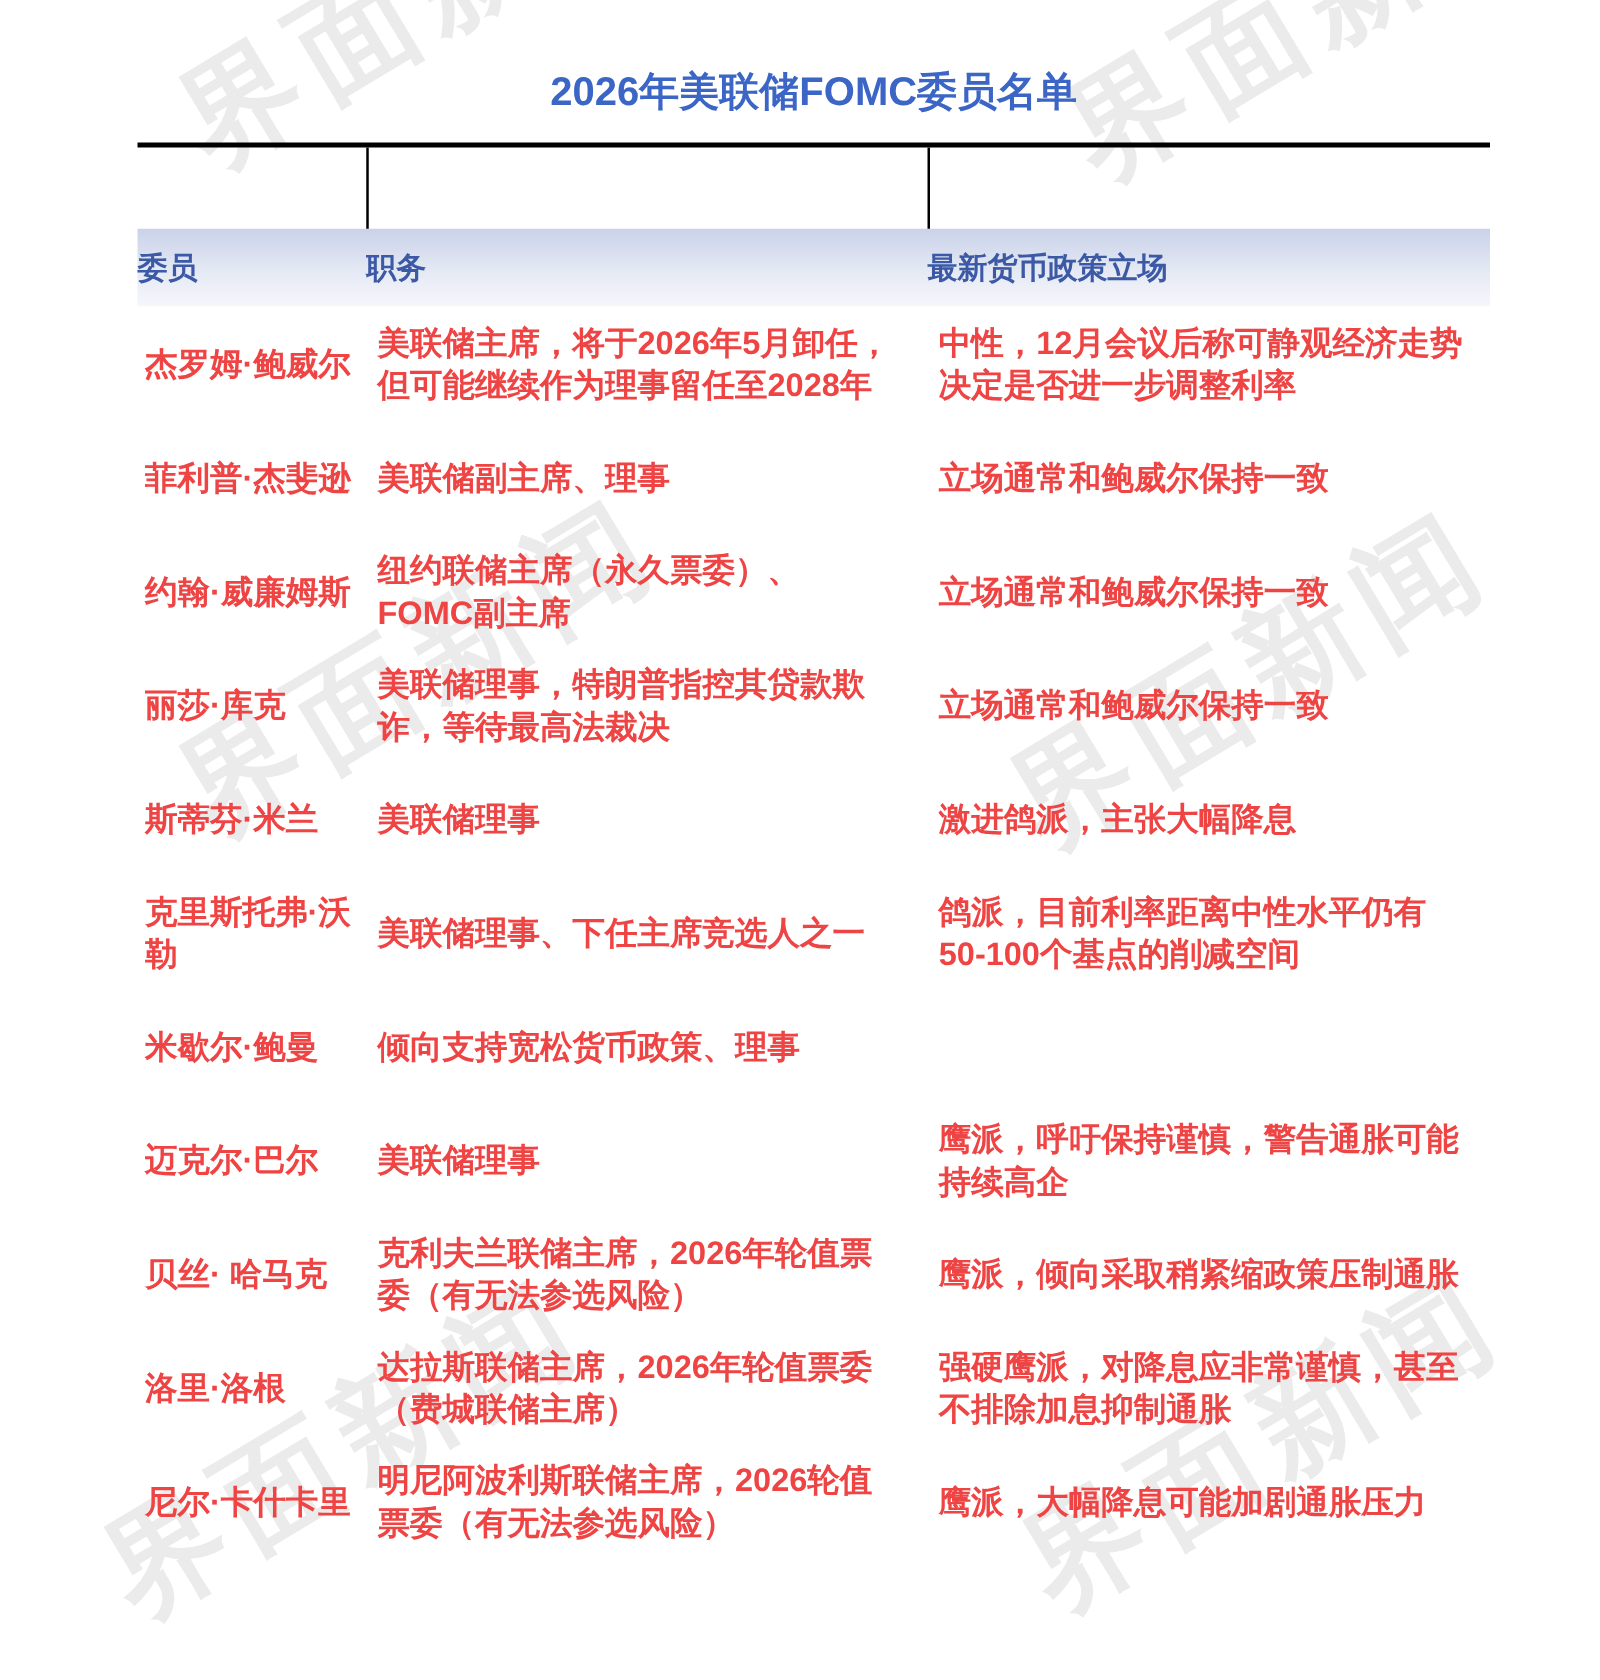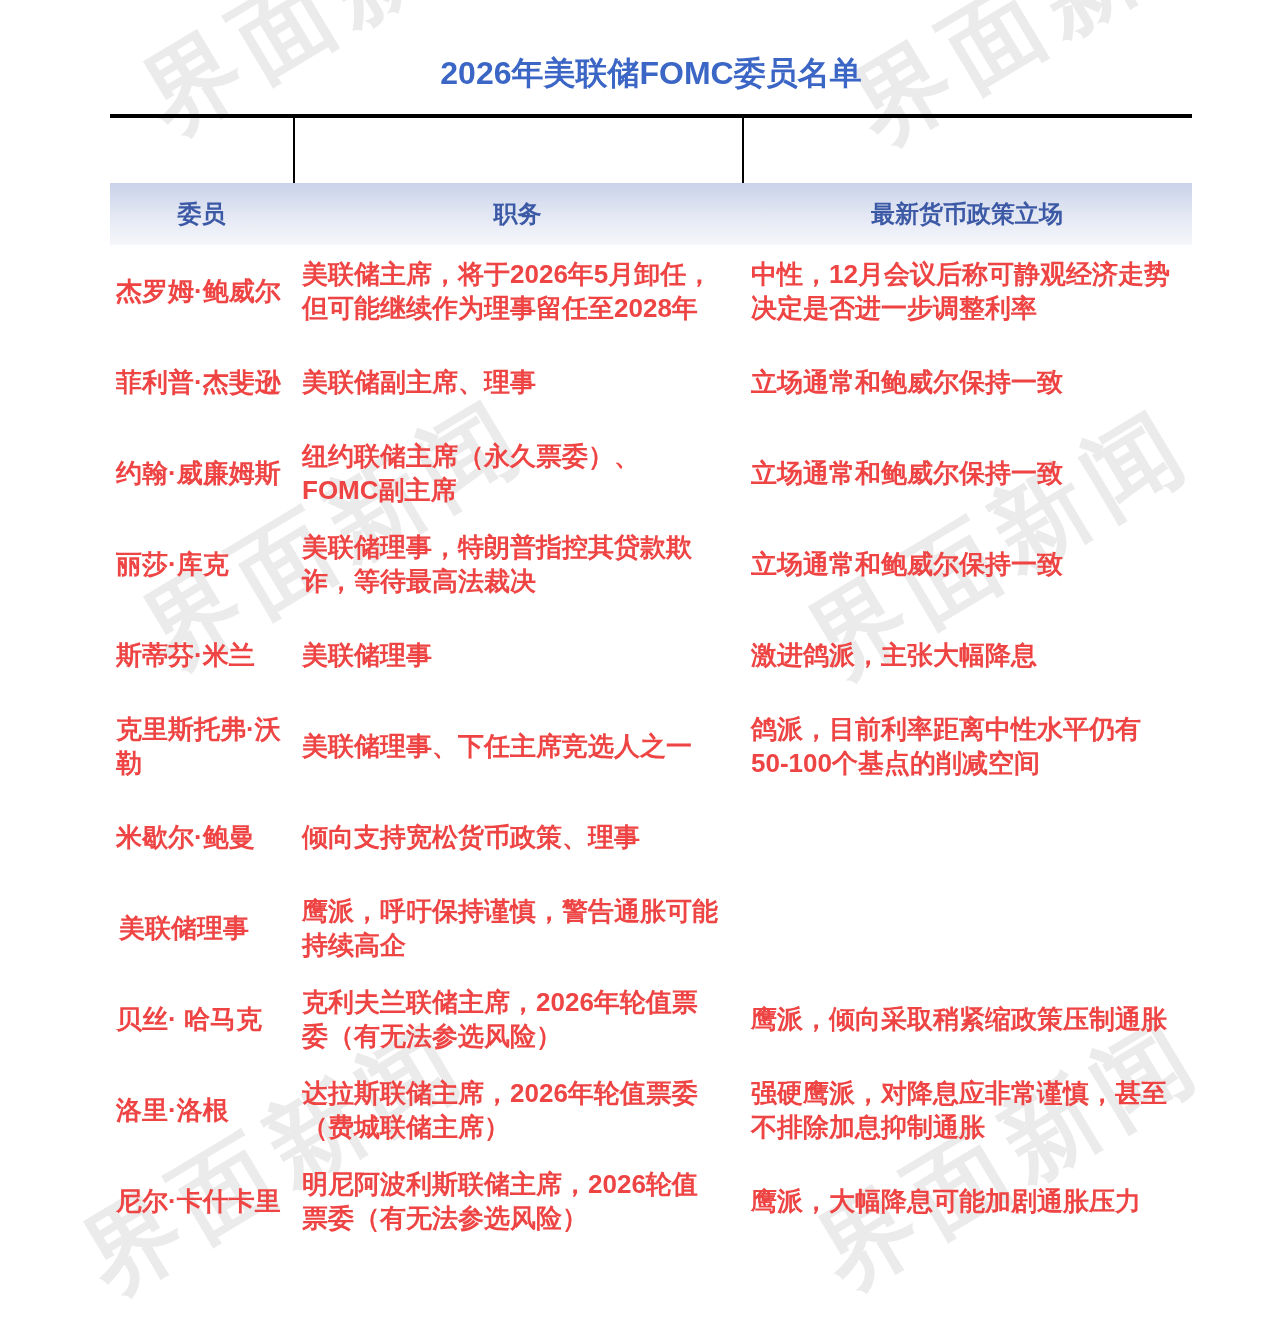--- a/index.html
+++ b/index.html
@@ -32,21 +32,21 @@
 
   .table { position:absolute; left:110px; top:114px; width:1082px; z-index:1; }
 
   .prerow { display:flex; border-top:4px solid #000000; height:65px; }
   .prerow .pc1 { width:183px; border-right:2px solid #000000; }
   .prerow .pc2 { width:447px; border-right:2px solid #000000; }
   .prerow .pc3 { flex:1; }
 
   .hband {
     display:grid; grid-template-columns:183px 449px 450px;
-    height:62px; align-items:center; text-align:center;
+    height:62px; align-items:center; text-align:left;
     background:linear-gradient(180deg,#c9d2e9 0%, #e5e9f4 55%, #f6f7fb 100%);
     color:#3c59a6; font-size:24px; font-weight:700;
   }
 
   .row {
     display:grid; grid-template-columns:183px 449px 450px;
     min-height:91px; align-items:center;
     font-size:26px; line-height:34px; font-weight:600; color:#ef4444;
   }
   .cell-name   { padding:4px 2px 4px 6px; }
@@ -118,20 +118,21 @@
           <div class="cell-role">美联储理事、下任主席竞选人之一</div>
           <div class="cell-stance">鸽派，目前利率距离中性水平仍有50-100个基点的削减空间</div>
         </div>
 
         <div class="row">
           <div class="cell-name">米歇尔·鲍曼</div>
           <div class="cell-role">倾向支持宽松货币政策、理事</div>
         </div>
 
         <div class="row">
+          <div class="cell-name">迈克尔·巴尔</div>
           <div class="cell-role">美联储理事</div>
           <div class="cell-stance">鹰派，呼吁保持谨慎，警告通胀可能持续高企</div>
         </div>
 
         <div class="row">
           <div class="cell-name">贝丝· 哈马克</div>
           <div class="cell-role">克利夫兰联储主席，2026年轮值票委（有无法参选风险）</div>
           <div class="cell-stance">鹰派，倾向采取稍紧缩政策压制通胀</div>
         </div>
 

